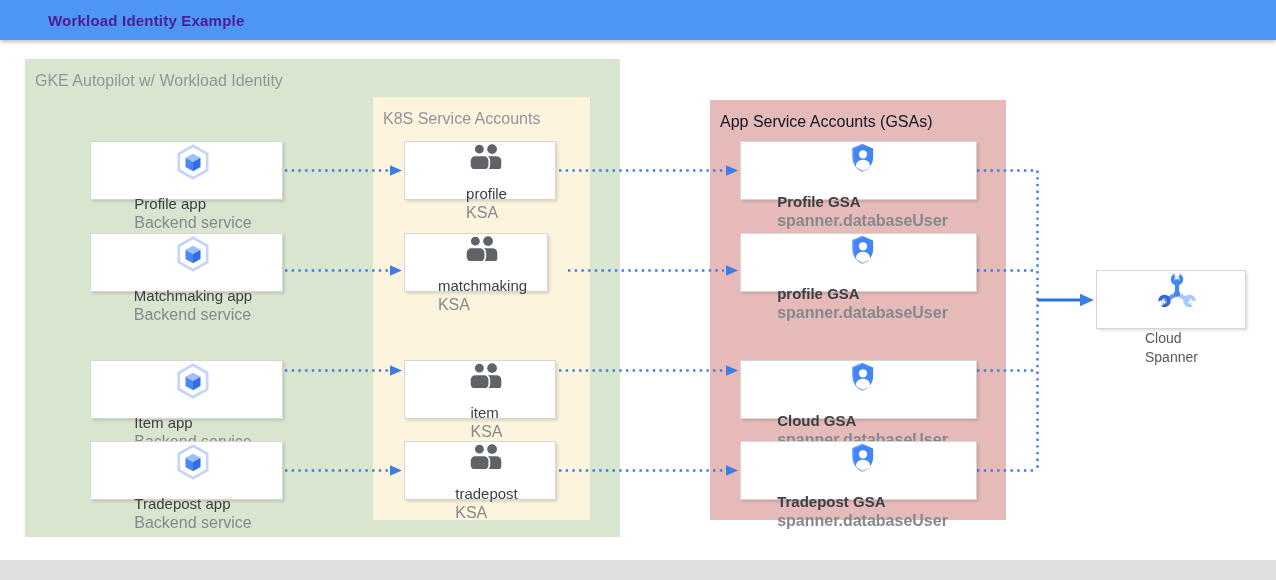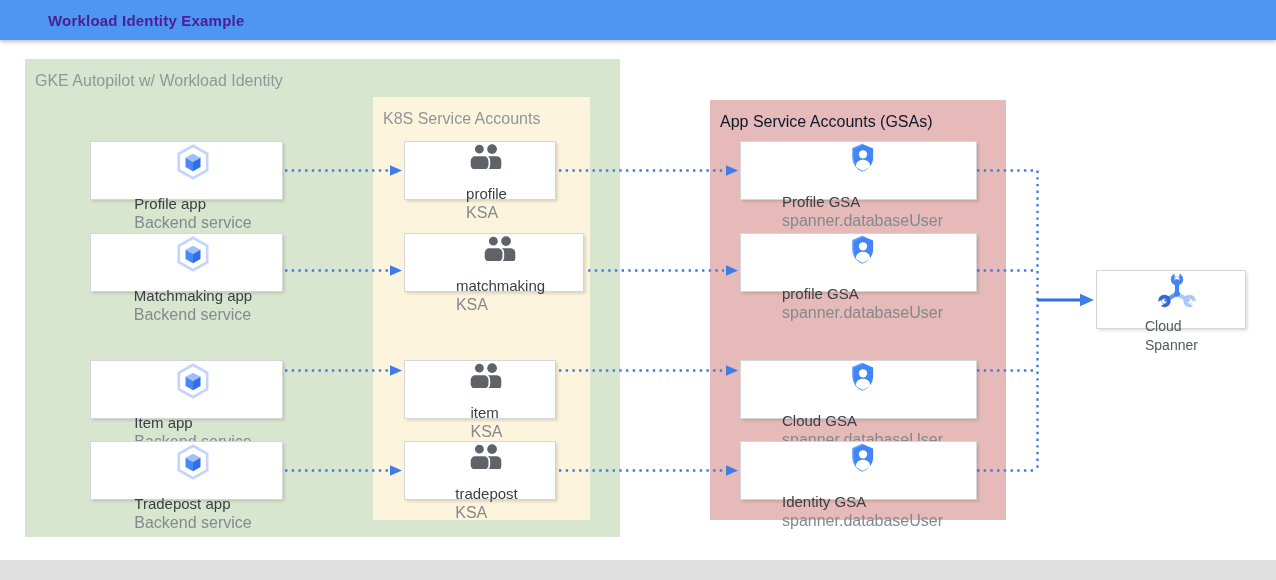--- a/index.html
+++ b/index.html
@@ -25,27 +25,27 @@
         box-shadow:1.5px 1.5px 3px rgba(0,0,0,.15);display:flex;align-items:center;
         box-sizing:border-box;z-index:3;flex-direction:column;}
   .node .icon{display:flex;align-items:center;justify-content:center;flex:0 0 auto;}
   .node .txt{display:flex;flex-direction:column;justify-content:center;}
   .node .t1{font-size:15px;color:#3b3f43;line-height:20px;white-space:nowrap;}
   .node .t2{font-size:16px;color:#84898e;line-height:17px;white-space:nowrap;}
 
   .col-app{left:90px;width:193px;padding-left:13px;gap:12px;}
   .col-app .icon svg{width:40px;height:40px;}
   .col-ksa{left:404px;width:152px;padding-left:13px;gap:15px;}
-  .col-ksa.wide{width:180px;}
+  .col-ksa.wide{width:144px;}
   .col-ksa .icon svg{width:36px;height:27px;}
-  .col-gsa{left:740px;width:237px;padding-left:8px;gap:18px;}
+  .col-gsa{left:740px;width:237px;padding-left:8px;gap:18px;font-weight:bold;}
   .col-gsa .icon svg{width:32px;height:32px;}
   .r0{top:141px;} .r1{top:233px;} .r2{top:360px;} .r3{top:441px;align-items:center;}
 
-  .spanner-node{left:1096px;top:270px;width:150px;padding-left:12px;gap:4px;}
+  .spanner-node{left:1096px;top:270px;width:150px;padding-left:12px;gap:16px;}
   .spanner-node .icon svg{width:42px;height:42px;}
   .spanner-node .t1{font-size:14px;color:#55585c;line-height:19px;width:64px;white-space:normal;}
 
   
   .wires{position:absolute;left:0;top:0;width:1276px;height:580px;z-index:2;pointer-events:none;}
   .wires line.dot{stroke:#3e7ce8;stroke-width:2.4;stroke-dasharray:2.4 4.3;fill:none;}
   .wires line.solid{stroke:#2e6fe0;stroke-width:3;fill:none;}
   .wires polygon{fill:#3e7ce8;}
 
   .footer-strip{position:absolute;left:0;top:560px;width:1276px;height:20px;background:#e0e0e0;}
@@ -270,21 +270,21 @@
     <span class="t2">KSA</span>
       </span>
   </div>
   <div class="node col-gsa r3">
     <span class="icon">
         <svg>
           <use href="#ic-shield"></use>
         </svg>
       </span>
     <span class="txt">
-        <span class="t1">Identity GSA</span>
+        <span class="t1">Tradepost GSA</span>
     <span class="t2">spanner.databaseUser</span>
       </span>
   </div>
 
   <div class="node spanner-node">
     <span class="icon">
         <svg>
           <use href="#ic-spanner"></use>
         </svg>
       </span>

